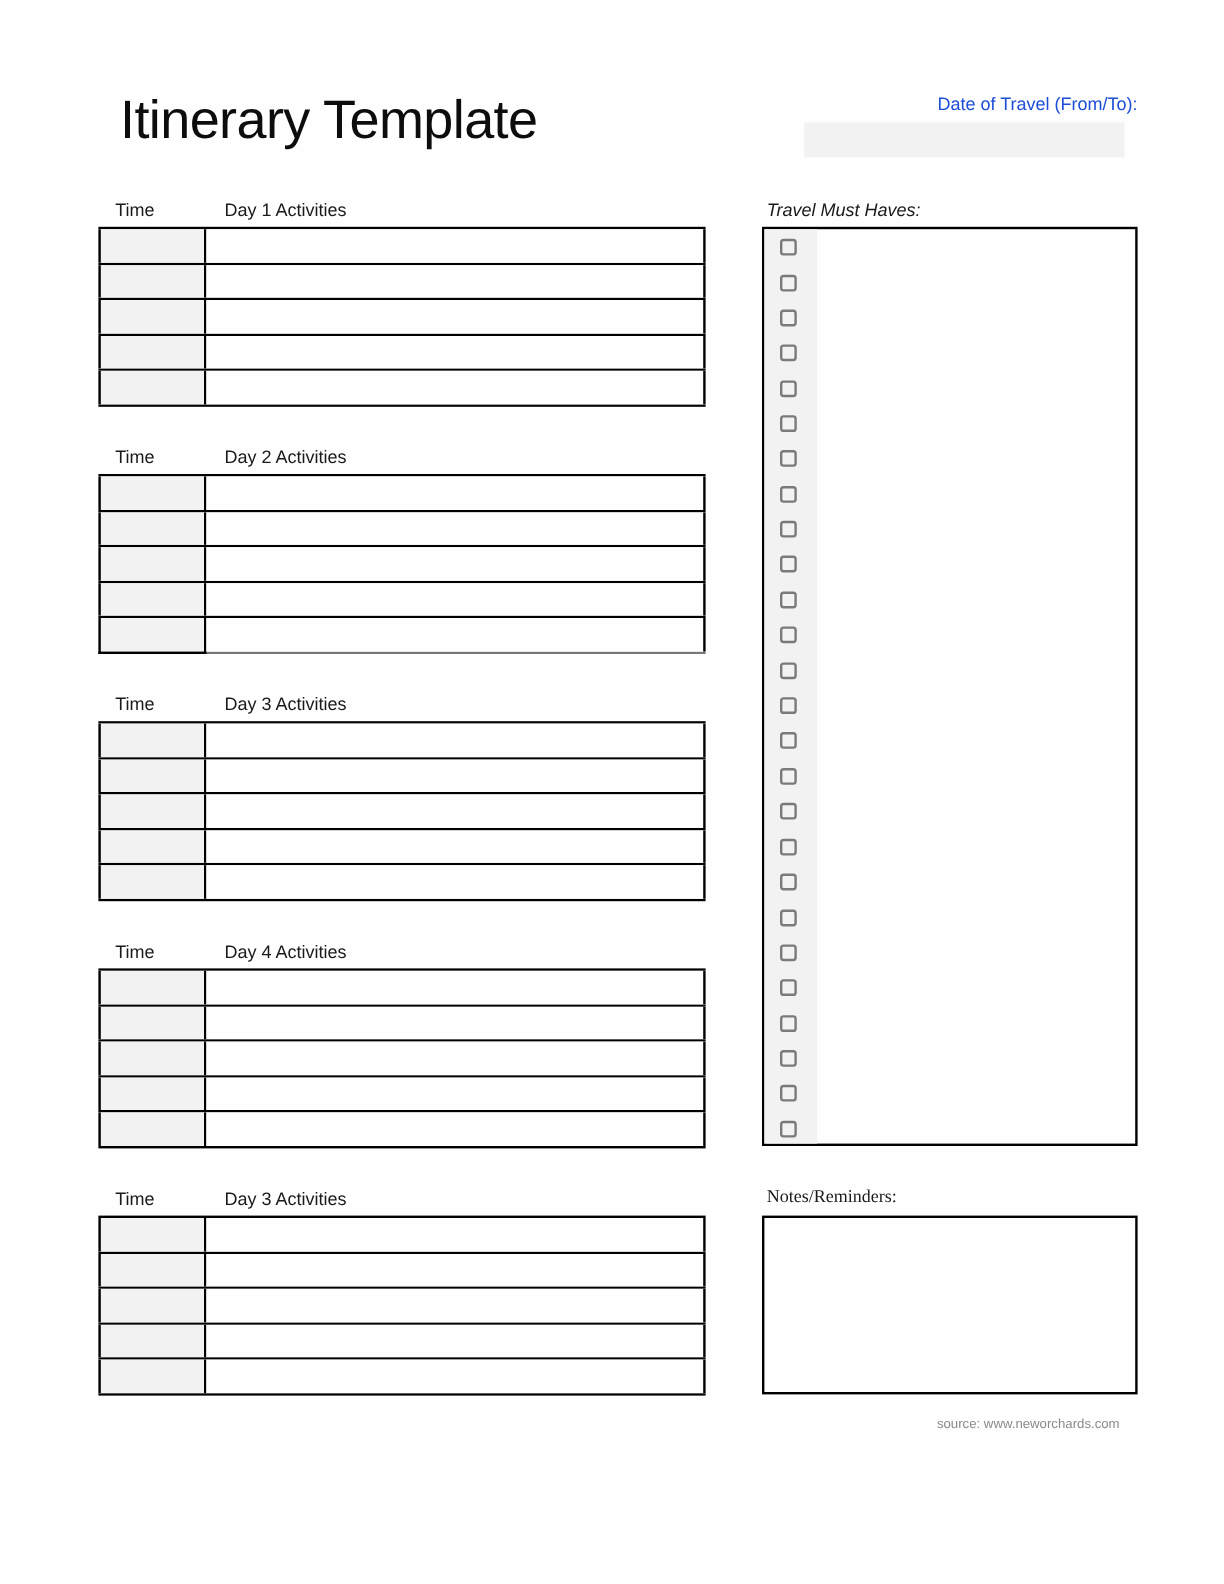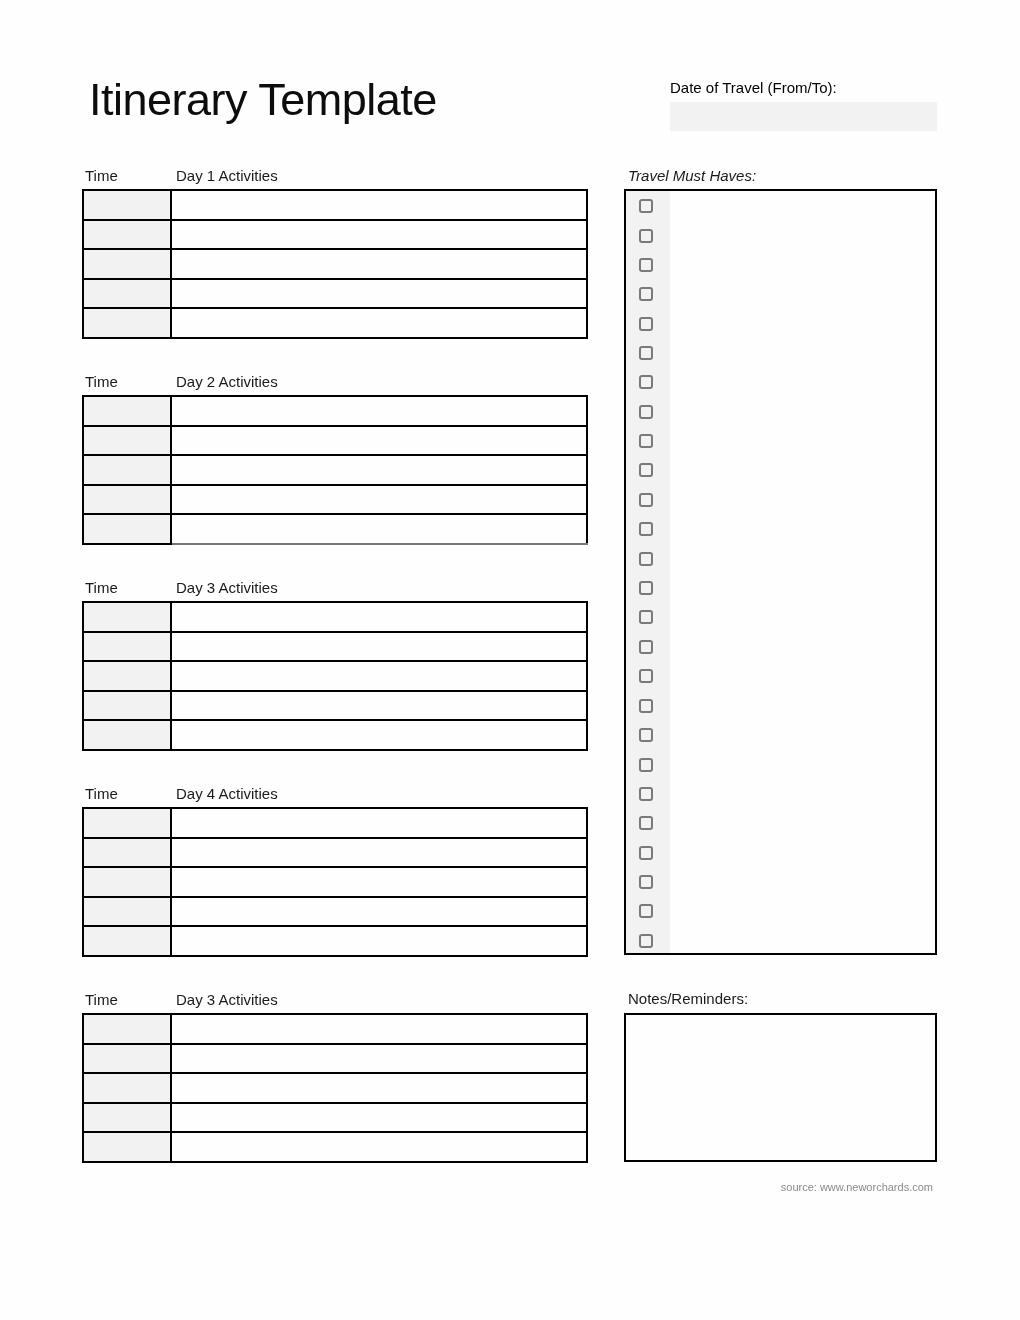--- a/index.html
+++ b/index.html
@@ -4,30 +4,30 @@
   <style>
     html, body { margin: 0; padding: 0; }
     body {
       width: 1020px; height: 1320px;
       background: #fefefe;
       position: relative;
       font-family: "Liberation Sans", "DejaVu Sans", sans-serif;
       color: #111;
       overflow: hidden;
     }
-    .abs { position: absolute; }
+    .abs { position: absolute; margin-left: 11px; }
     .title {
       left: 89px; top: 74px;
       font-size: 45px; font-weight: 400; letter-spacing: -0.5px;
       color: #0d0d0d;
       white-space: nowrap;
     }
     .date-label {
       left: 670px; width: 267px; top: 79px;
-      text-align: left; font-size: 15px; color: #000000;
+      text-align: right; font-size: 15px; color: #1d4ed8;
     }
     .date-field {
       left: 670px; top: 102px; width: 267px; height: 29px;
       background: #f2f2f2; border: none; padding: 0; margin: 0;
       box-sizing: border-box;
     }
     .col-label { font-size: 15px; color: #1a1a1a; white-space: nowrap; }
 
     .day-table {
       position: absolute; left: 82px; width: 506px;
@@ -232,16 +232,16 @@
   <div class="chk" style="top:537px;"></div>
   <div class="chk" style="top:567px;"></div>
   <div class="chk" style="top:596px;"></div>
   <div class="chk" style="top:625px;"></div>
   <div class="chk" style="top:655px;"></div>
   <div class="chk" style="top:684px;"></div>
   <div class="chk" style="top:713px;"></div>
   <div class="chk" style="top:743px;"></div>
 </div>
 
-<div class="abs col-label" style="left:628px; top:990px;">Notes/Reminders:</div>
+<div class="abs col-label" style="left:628px; top:990px;font-family:Liberation Serif, serif;">Notes/Reminders:</div>
 <div class="abs notes-box"></div>
 
 <div class="abs source">source: www.neworchards.com</div>
 
 </body></html>

